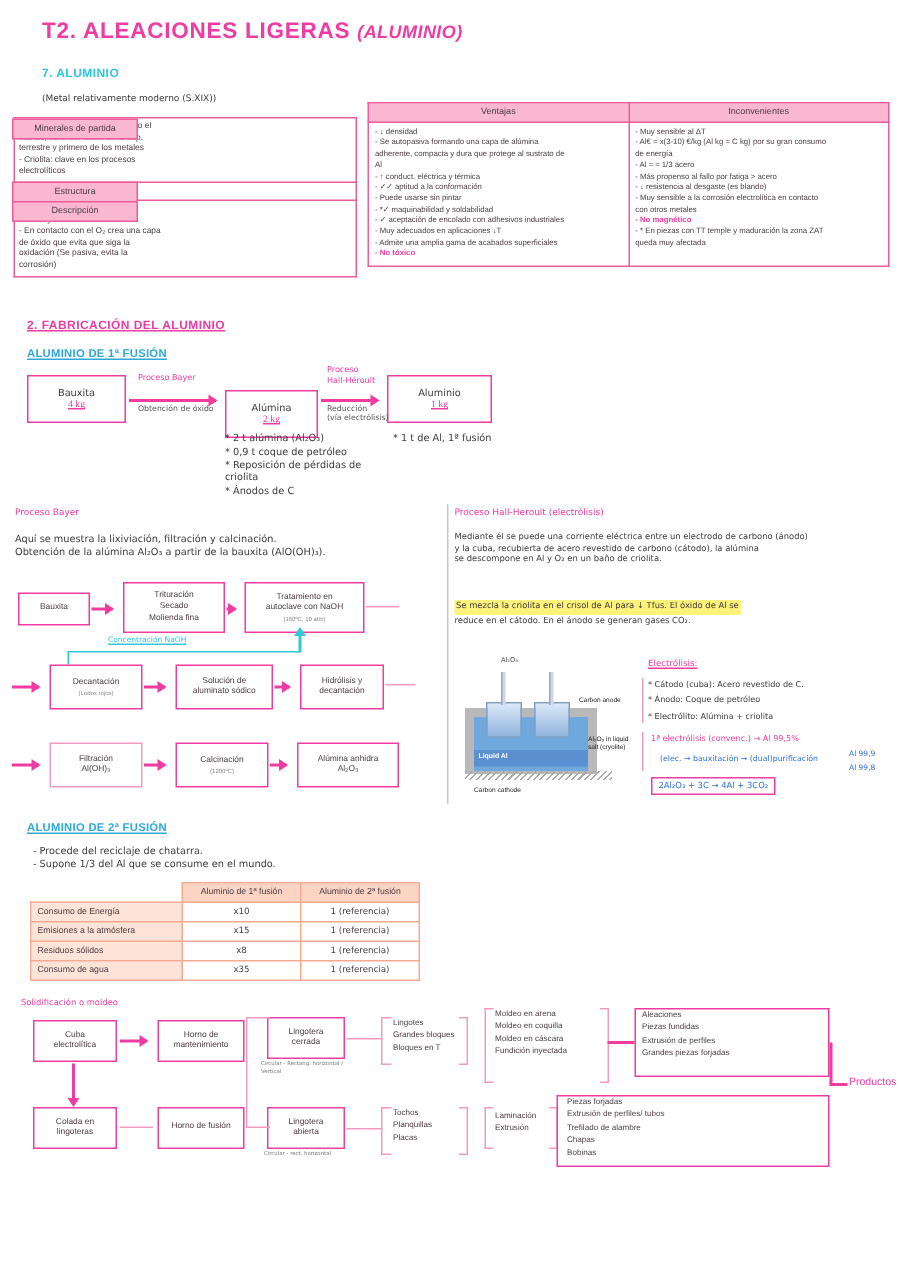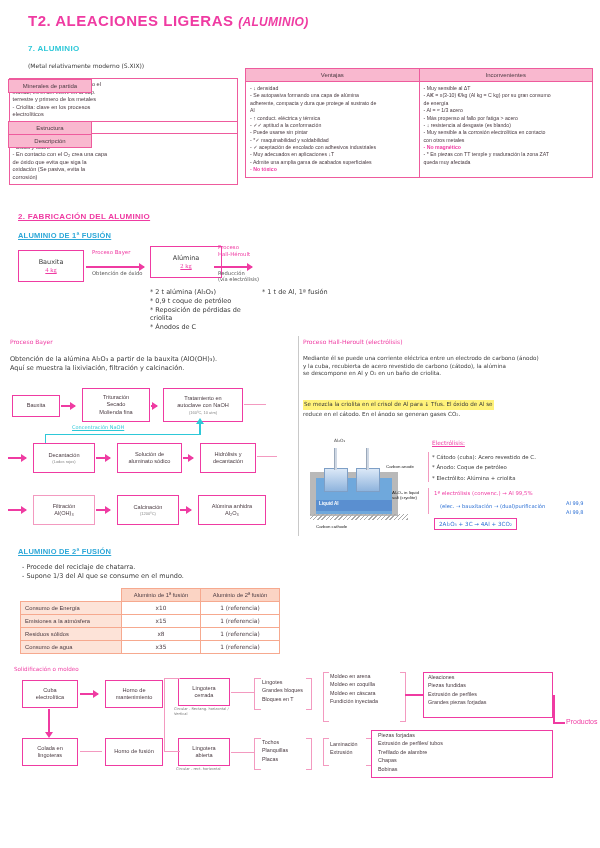--- a/index.html
+++ b/index.html
@@ -205,23 +205,27 @@
   </tbody>
     </table>
 
   <div class="h-sec pink" style="left:18px;top:212px;">2. FABRICACIÓN DEL ALUMINIO</div>
   <div class="h-sub" style="left:18px;top:231px;">ALUMINIO DE 1ª FUSIÓN</div>
 
   <div class="bx hw" style="left:18px;top:250px;width:66px;height:32px;">
     <span>Bauxita</span>
     <span class="q">4 kg</span>
   </div>
-  <div class="bx hw" style="left:150px;top:246px;width:72px;height:32px;align-items:center;">
+  <div class="bx hw" style="left:150px;top:260px;width:62px;height:32px;align-items:center;">
     <span>Alúmina</span>
     <span class="q">2 kg</span>
+  </div>
+  <div class="bx hw" style="left:258px;top:250px;width:70px;height:32px;">
+    <span>Aluminio</span>
+    <span class="q">1 kg</span>
   </div>
   <div class="arw" style="left:86px;top:266px;width:58px;"></div>
   <div class="arw" style="left:214px;top:266px;width:38px;"></div>
   <div class="hand pink tiny" style="left:92px;top:249px;font-size:5.4px;">Proceso Bayer</div>
   <div class="hand tiny" style="left:92px;top:270px;color:#555;">Obtención de óxido</div>
   <div class="hand pink tiny" style="left:218px;top:244px;font-size:5.4px;">Proceso</div>
   <div class="hand pink tiny" style="left:218px;top:251px;font-size:5.4px;">Hall-Héroult</div>
   <div class="hand tiny" style="left:218px;top:270px;color:#555;">Reducción</div>
   <div class="hand tiny" style="left:218px;top:276px;color:#555;">(vía electrólisis)</div>
 
@@ -233,22 +237,22 @@
     <div>* Ánodos de C</div>
   </div>
   <div class="hand" style="left:262px;top:288px;">
     <div>* 1 t de Al, 1ª fusión</div>
   </div>
 
   <div class="vdiv" style="left:298px;top:336px;height:200px;"></div>
 
   <div class="hand pink" style="left:10px;top:338px;font-size:6px;">Proceso Bayer</div>
   <div class="hand" style="left:10px;top:355px;width:280px;">
+    <div>Aquí se muestra la lixiviación, filtración y calcinación.</div>
     <div>Obtención de la alúmina  Al₂O₃  a partir de la bauxita  (AlO(OH)₃).</div>
-    <div>Aquí se muestra la lixiviación, filtración y calcinación.</div>
   </div>
 
   <div class="bx" style="left:12px;top:395px;width:48px;height:22px;">
     <span>Bauxita</span>
   </div>
   <div class="bx" style="left:82px;top:388px;width:68px;height:34px;flex-direction:column;">
     <span>Trituración</span>
     <span>Secado</span>
     <span>Molienda fina</span>
   </div>

